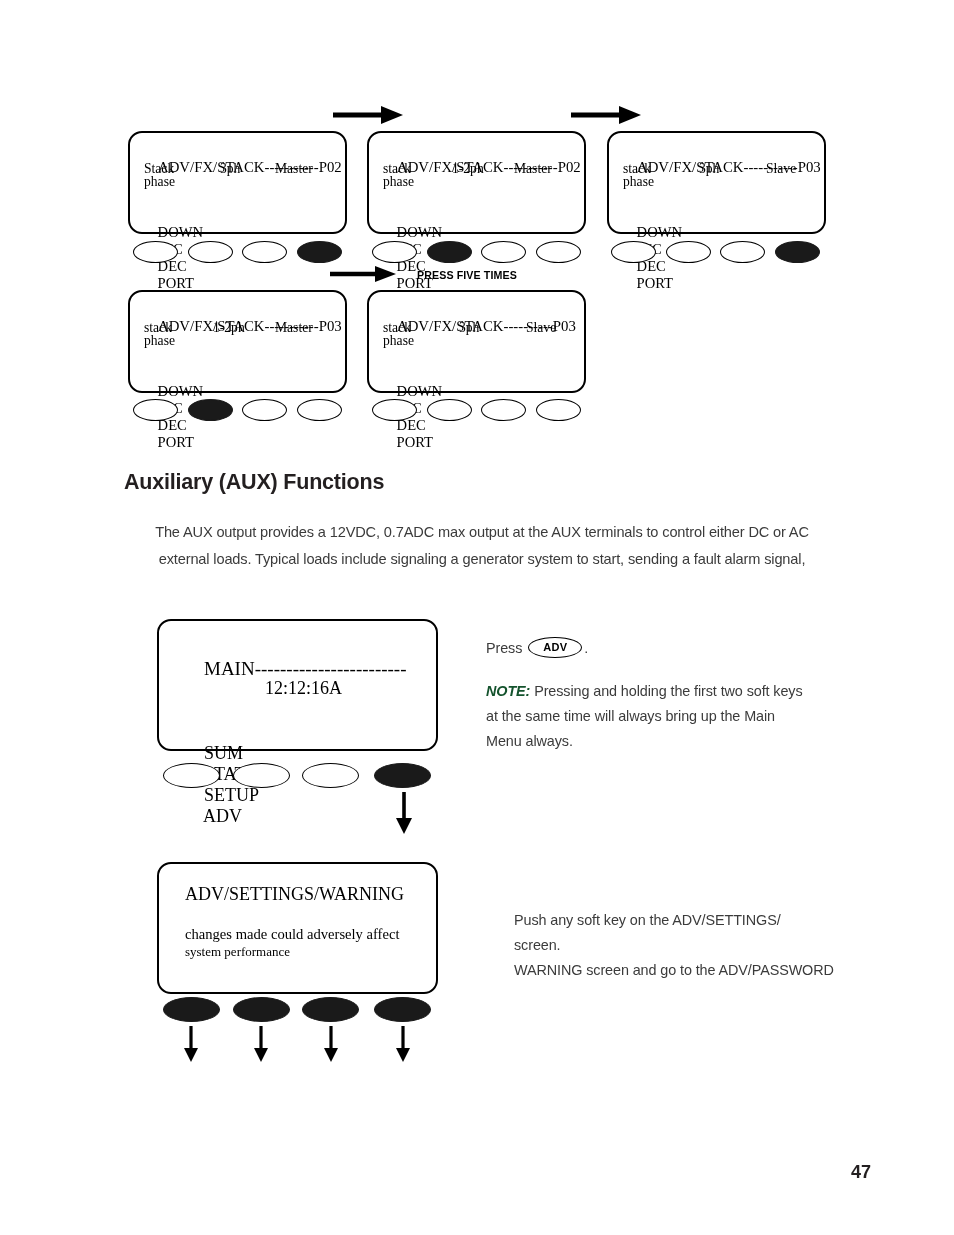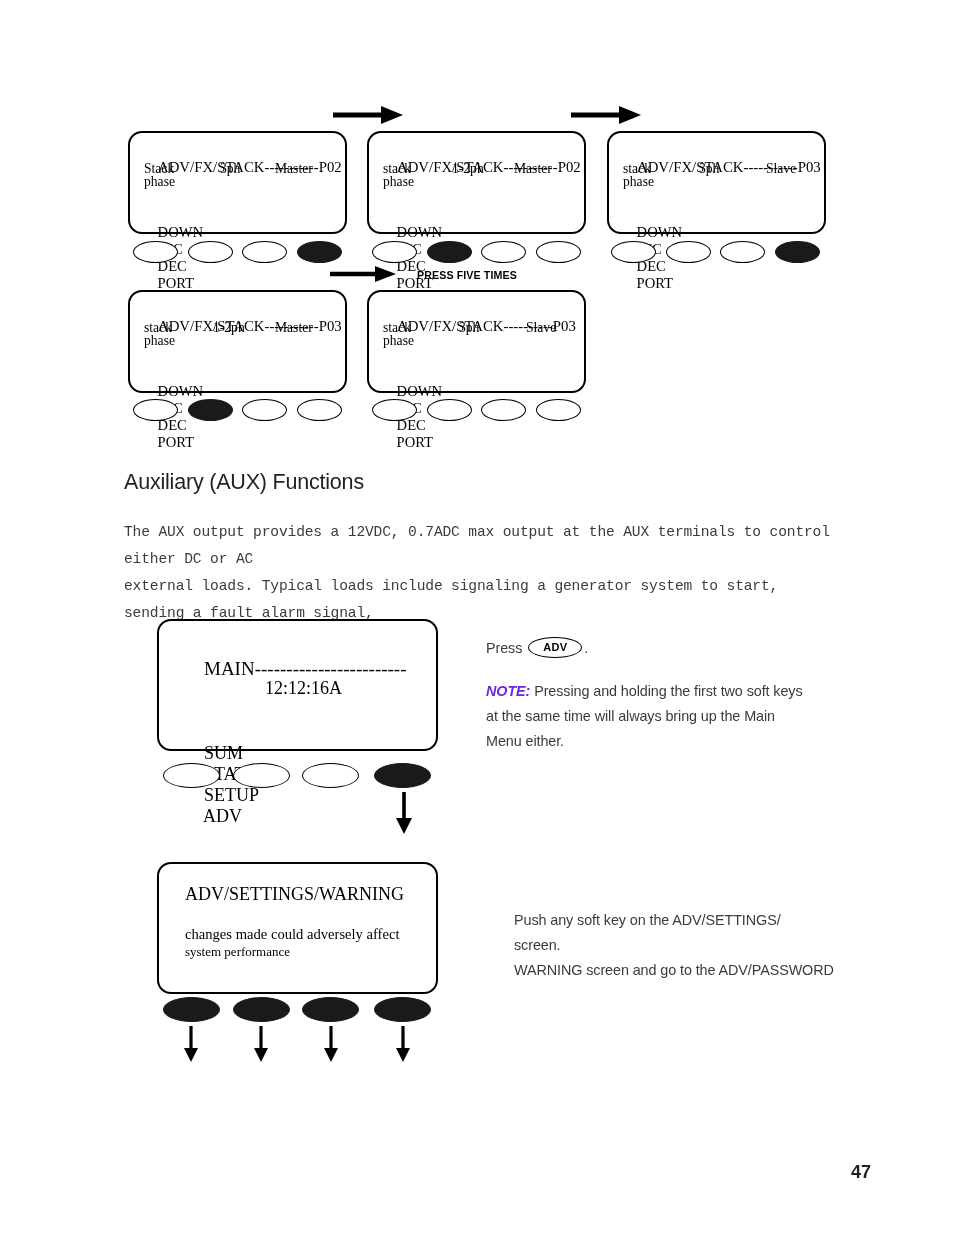--- a/index.html
+++ b/index.html
@@ -55,53 +55,54 @@
   .arrow-right, .arrow-down {
     position: absolute;
     overflow: visible;
   }
 
   
   .h2 {
     position: absolute;
     font-family: "Liberation Sans", sans-serif;
     font-size: 21.5px;
-    font-weight: 400;
+    font-weight: 700;
     letter-spacing: -0.2px;
     color: #231f20;
     white-space: nowrap;
   }
   .body-p {
     position: absolute;
-    font-family: Liberation Mono, monospace;
+    font-family: Liberation Sans, sans-serif;
     font-size: 14.6px;
     line-height: 27px;
     color: #3b3b3b;
     letter-spacing: -0.15px;
+    text-align: center;
   }
   .side-p {
     position: absolute;
     font-family: "Liberation Sans", sans-serif;
     font-size: 14.4px;
     line-height: 25px;
     color: #3b3b3b;
     letter-spacing: -0.1px;
   }
   .press-five {
     position: absolute;
     font-family: "Liberation Sans", sans-serif;
     font-weight: bold;
     font-size: 11.6px;
     letter-spacing: 0.1px;
     color: #000000;
     white-space: nowrap;
     transform: scaleX(0.92);
     transform-origin: left center;
   }
-  .note-label { font-style: italic; font-weight: bold; color: #6d28d9; }
+  .note-label { font-style: italic; font-weight: bold; color: #14532d; }
 
   
   .adv-pill {
     display: inline-block;
     position: relative;
     width: 54px;
     height: 21px;
     vertical-align: -5px;
     margin: 0 2px;
   }
@@ -287,21 +288,21 @@
   <span>Press</span>
   <span class="adv-pill">
     <span class="ring"></span>
     <span class="txt">ADV</span>
   </span><span>.</span>
 </div>
 
 <div class="side-p" style="left:486px; top:679px; width:352px;">
   <div><span class="note-label">NOTE:</span><span> Pressing and holding the first two soft keys</span></div>
   <div>at the same time will always bring up the Main</div>
-  <div>Menu either.</div>
+  <div>Menu always.</div>
 </div>
 
 <div class="lcd" style="left:157px; top:854px; width:281px; height:132px;margin-top:8px;">
   <div class="lcd-title" style="left:26px; top:20px; font-size:18px;">ADV/SETTINGS/WARNING</div>
   <div class="lcd-row" style="left:26px; top:62px; font-size:14.6px;">changes made could adversely affect</div>
   <div class="lcd-row" style="left:26px; top:80px; font-size:13px;">system performance</div>
 </div>
 <div class="key filled" style="left:163px; top:997px; width:57px; height:25px;"></div>
 <div class="key filled" style="left:233px; top:997px; width:57px; height:25px;"></div>
 <div class="key filled" style="left:302px; top:997px; width:57px; height:25px;"></div>

